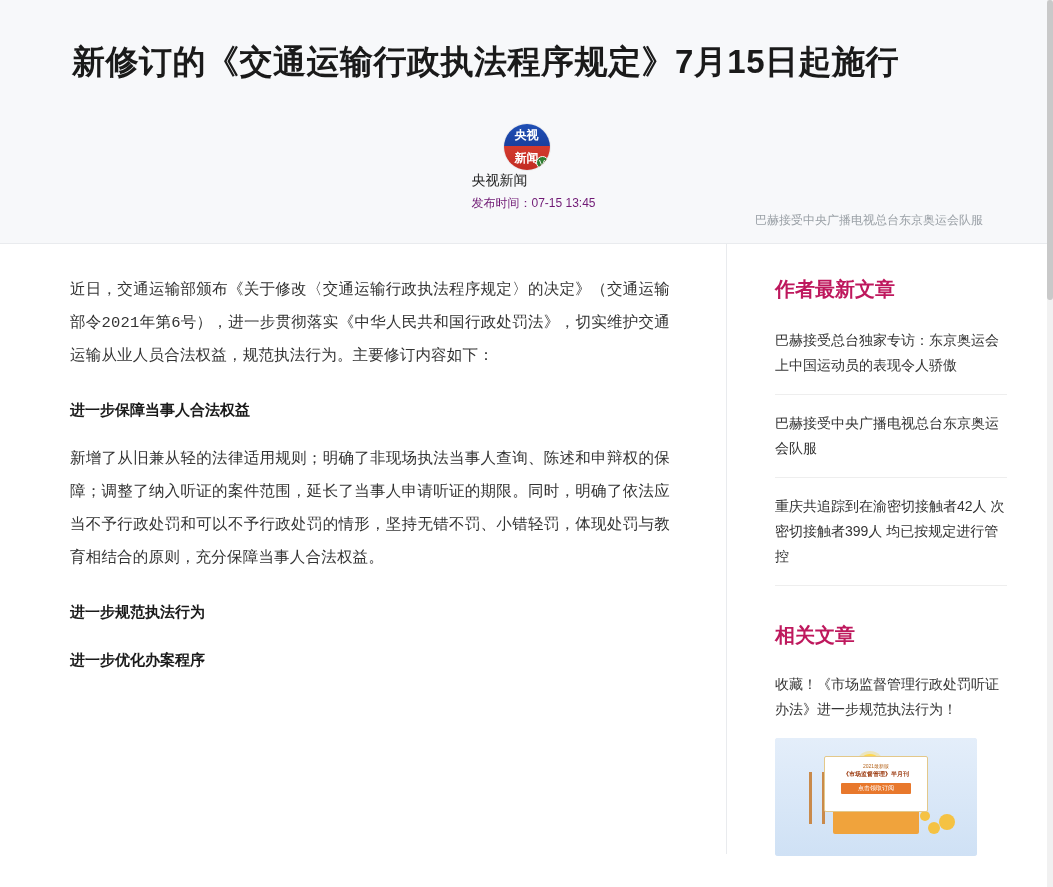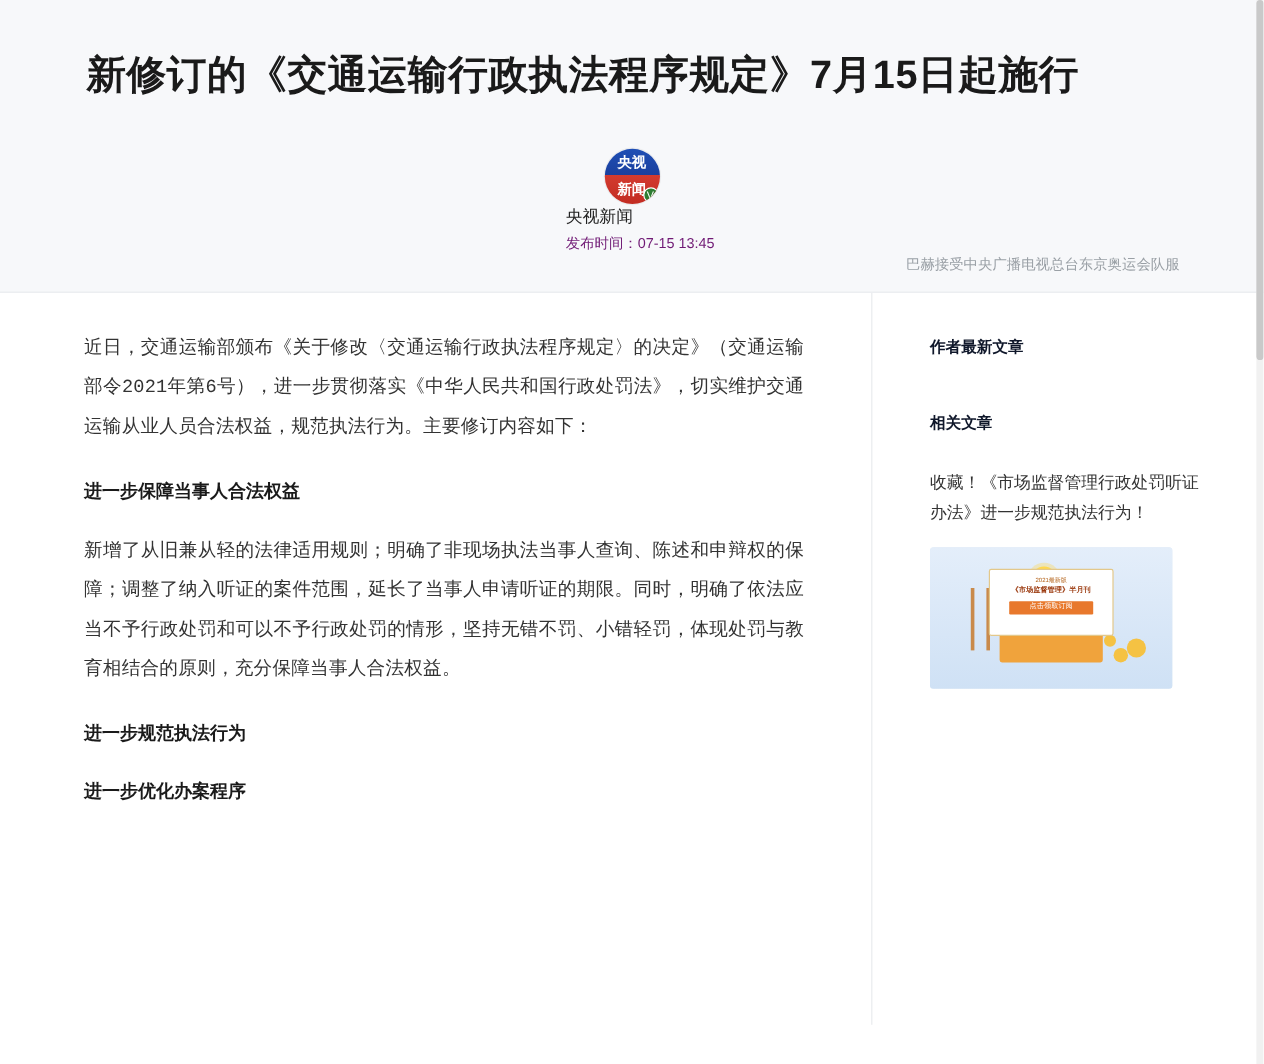--- a/index.html
+++ b/index.html
@@ -135,23 +135,23 @@
     font-weight: bold;
     color: #1a1a1a;
     margin: 0 0 18px 0;
   }
   
   .side-col {
     width: 326px;
     padding: 30px 46px 20px 48px;
   }
   .side-title {
-    font-size: 13px;
-    font-weight: bold;
-    color: #0f172a;
+    font-size: 20px;
+    font-weight: bold;
+    color: #be185d;
     margin: 0 0 8px 0;
     line-height: 30px;
   }
   .side-list {
     margin: 0;
     padding: 0;
     list-style: none;
   }
   .side-item {
     font-size: 14px;
@@ -285,20 +285,25 @@
       <h2 class="sub-head">进一步保障当事人合法权益</h2>
       <p class="para">新增了从旧兼从轻的法律适用规则；明确了非现场执法当事人查询、陈述和申辩权的保障；调整了纳入听证的案件范围，延长了当事人申请听证的期限。同时，明确了依法应当不予行政处罚和可以不予行政处罚的情形，坚持无错不罚、小错轻罚，体现处罚与教育相结合的原则，充分保障当事人合法权益。</p>
       <h2 class="sub-head">进一步规范执法行为</h2>
       <h2 class="sub-head">进一步优化办案程序</h2>
 
     </div>
 
     <div class="side-col">
       <div>
         <h3 class="side-title">作者最新文章</h3>
+        <ul class="side-list">
+          <li class="side-item">巴赫接受总台独家专访：东京奥运会上中国运动员的表现令人骄傲</li>
+          <li class="side-item">巴赫接受中央广播电视总台东京奥运会队服</li>
+          <li class="side-item">重庆共追踪到在渝密切接触者42人 次密切接触者399人 均已按规定进行管控</li>
+        </ul>
       </div>
 
       <div class="side-block-2">
         <h3 class="side-title">相关文章</h3>
         <div class="related-item">收藏！《市场监督管理行政处罚听证办法》进一步规范执法行为！</div>
         <div class="thumb">
           <div class="t-sky"></div>
           <div class="t-ladder"></div>
           <div class="t-book"></div>
           <div class="t-bulb"></div>

